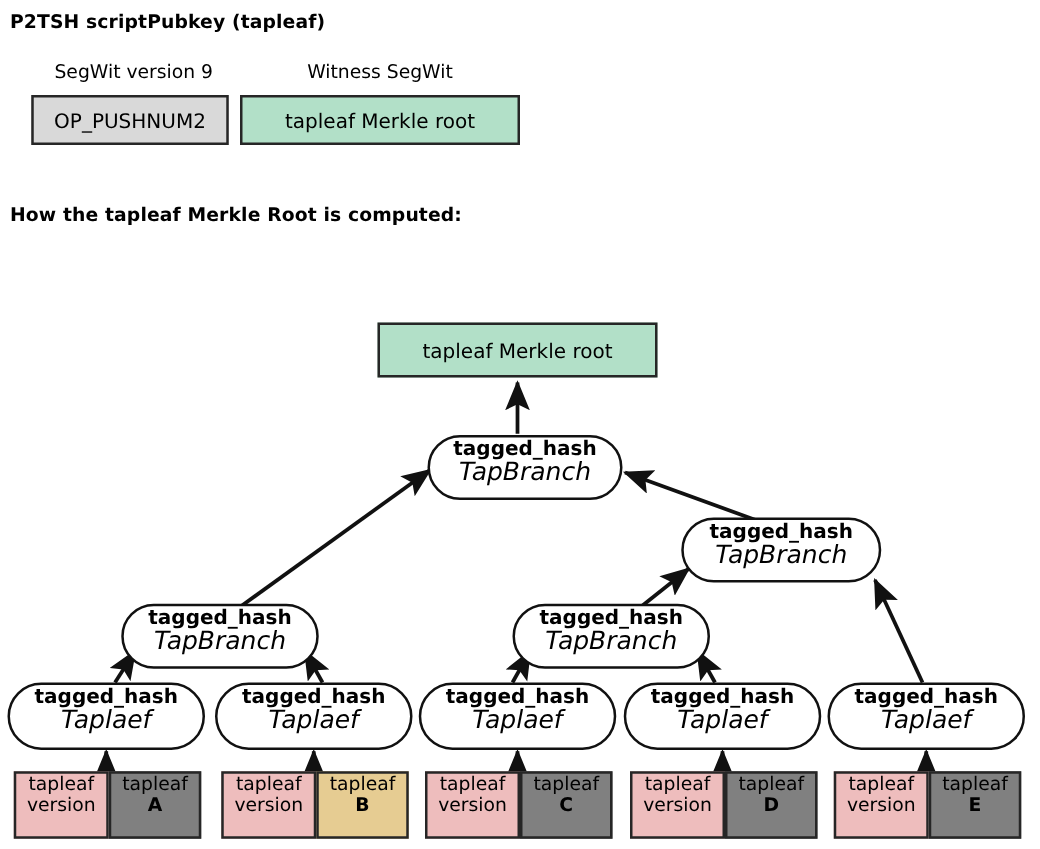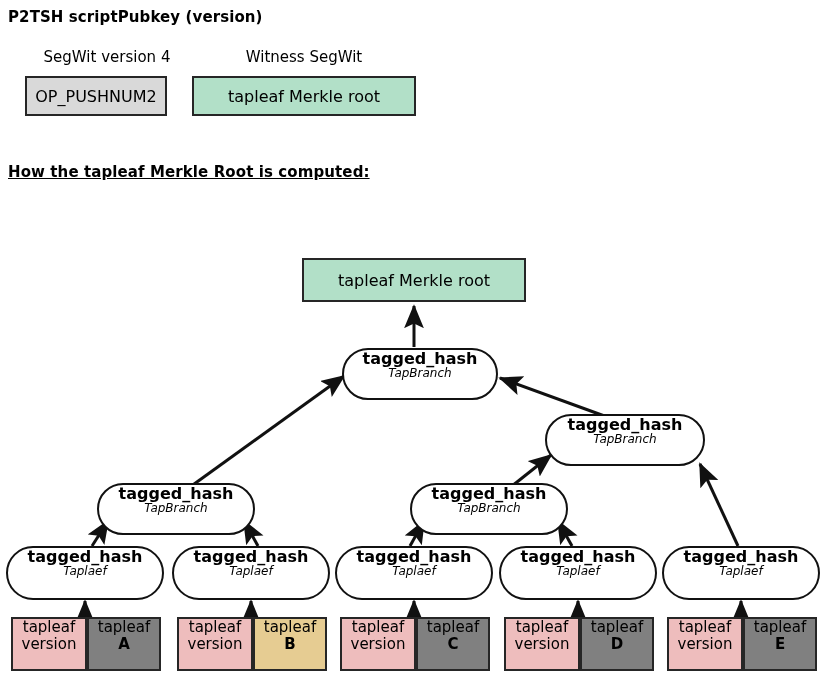--- a/index.html
+++ b/index.html
@@ -18,41 +18,41 @@
 
   
   .heading {
     position: absolute;
     font-weight: bold;
     font-size: 15px;
     letter-spacing: 0.1px;
     white-space: nowrap;
   }
   #heading-p2tsh { left: 8px; top: 8px; }
-  #heading-how   { left: 8px; top: 163px; text-decoration: underline; }
+  #heading-how   { left: 8px; top: 163px; }
 
   
   .field-label {
     position: absolute;
     font-size: 15px;
     white-space: nowrap;
     text-align: center;
   }
   .script-box {
     position: absolute;
     border: 2px solid #262626;
     box-sizing: border-box;
     display: flex;
     align-items: center;
     justify-content: center;
     font-size: 16px;
     white-space: nowrap;
   }
   #label-segwit  { left: 22px;  top: 48px; width: 170px; }
-  #box-segwit    { left: 25px;  top: 76px; width: 142px; height: 40px; background: #d9d9d9; }
+  #box-segwit    { left: 25px;  top: 76px; width: 158px; height: 40px; background: #d9d9d9; }
   #label-witness { left: 194px; top: 48px; width: 220px; }
   #box-witness   { left: 192px; top: 76px; width: 224px; height: 40px; background: #b2e0c8; }
 
   
   #tree-canvas {
     position: absolute;
     left: 0;
     top: 0;
     width: 832px;
     height: 679px;
@@ -89,21 +89,21 @@
     justify-content: flex-start;
     line-height: 1.08;
   }
   .hash-node .node-title {
     font-weight: bold;
     font-size: 16px;
     white-space: nowrap;
   }
   .hash-node .node-sub {
     font-style: italic;
-    font-size: 12px;
+    font-size: 20px;
     white-space: nowrap;
   }
 
   
   .leaf-box {
     position: absolute;
     display: flex;
     height: 54px;
     box-sizing: border-box;
   }
@@ -123,25 +123,25 @@
   }
   .leaf-cell.script {
     width: 74px;
     border-left-width: 2px;
   }
   .leaf-cell .lbl-strong { font-weight: bold; }
 </style>
 </head>
 <body>
 
-<div class="heading" id="heading-p2tsh">P2TSH scriptPubkey (version)</div>
+<div class="heading" id="heading-p2tsh">P2TSH scriptPubkey (tapleaf)</div>
 
 <div class="heading" id="heading-how">How the tapleaf Merkle Root is computed:</div>
 
-<div class="field-label" id="label-segwit">SegWit version 4</div>
+<div class="field-label" id="label-segwit">SegWit version 9</div>
 <div class="script-box" id="box-segwit">OP_PUSHNUM2</div>
 
 <div class="field-label" id="label-witness">Witness SegWit</div>
 <div class="script-box" id="box-witness">tapleaf Merkle root</div>
 
 <svg id="tree-canvas" viewBox="0 0 832 679" xmlns="http://www.w3.org/2000/svg">
   <defs>
     <marker id="arrowhead" markerWidth="9" markerHeight="9" refX="7.4" refY="3.3" orient="auto" markerUnits="strokeWidth">
       <path d="M0,0 L8,3.3 L0,6.6 L1.6,3.3 z" fill="#111111"></path>
     </marker>

